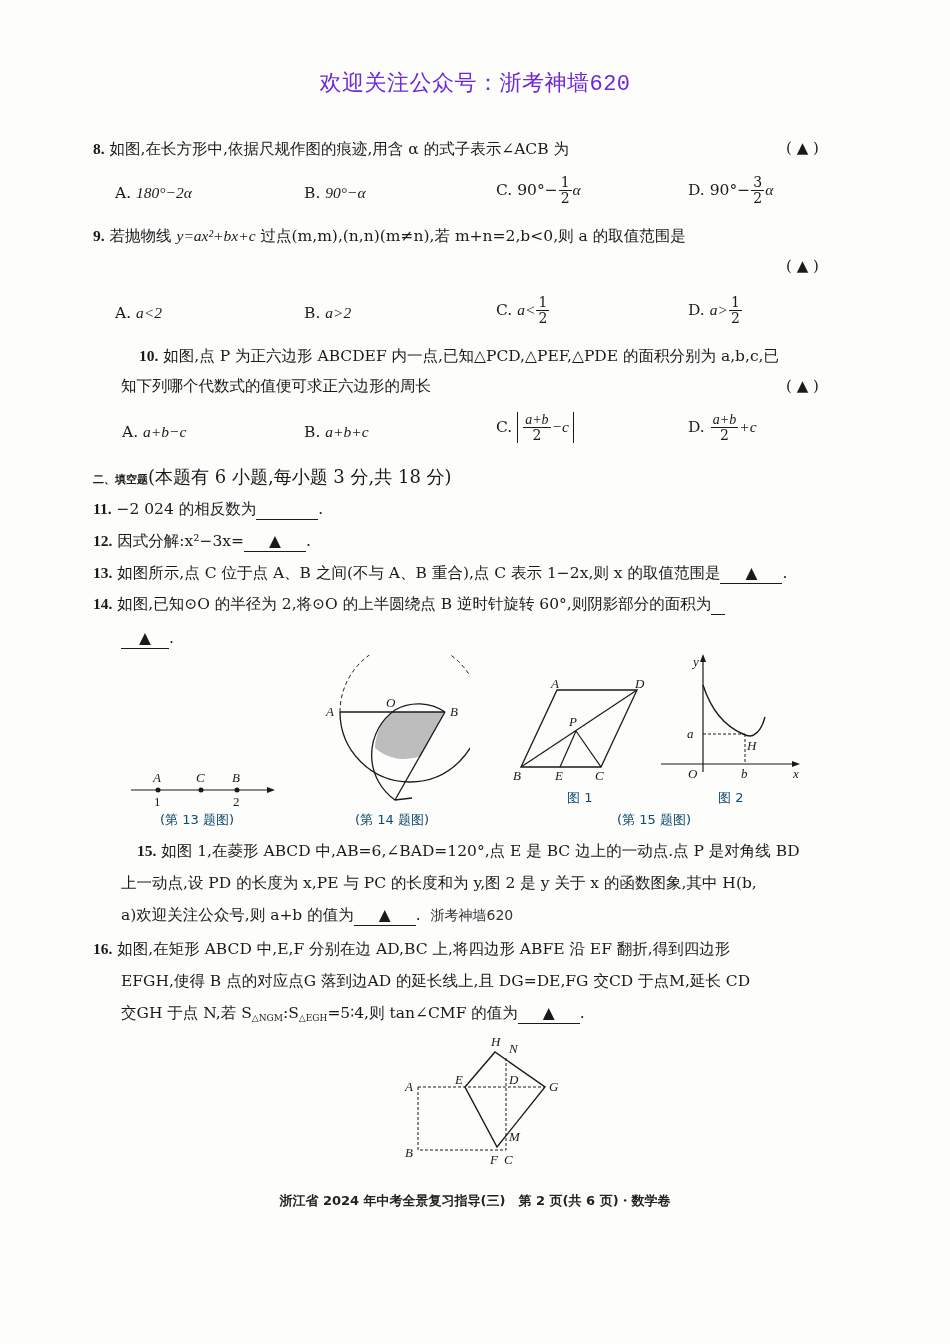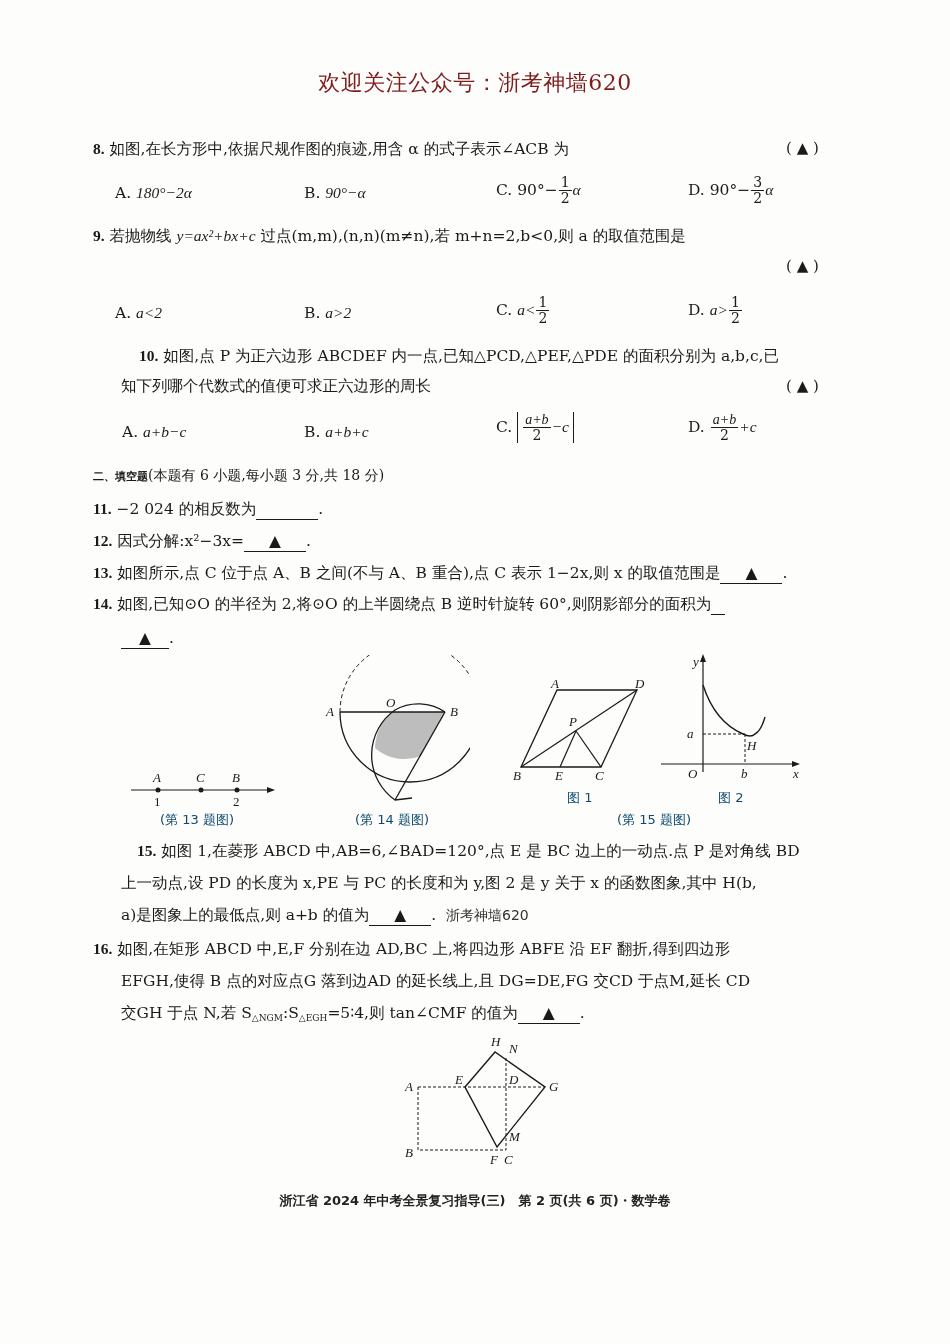--- a/index.html
+++ b/index.html
@@ -4,34 +4,34 @@
 <style>
   html, body { margin: 0; padding: 0; }
   body {
     width: 950px; height: 1344px; position: relative; overflow: hidden;
     background: #fdfdfc; color: #1a1a1a;
     font-family: "DejaVu Serif", "Liberation Serif", serif;
   }
   .abs { position: absolute; }
   .header {
     left: 0; width: 950px; top: 68px; text-align: center;
-    font-size: 22px; color: #7f1d1d; letter-spacing: 0.5px;
+    font-size: 22px; color: #6d28d9; letter-spacing: 0.5px; font-family: Liberation Mono, monospace;
   }
   .q { font-size: 15.5px; line-height: 20px; white-space: nowrap; }
   .qnum { font-weight: bold; font-family: "Liberation Serif", serif; }
   .paren { font-size: 15px; }
   .opt { font-size: 15.5px; white-space: nowrap; }
   i { font-style: italic; font-family: "Liberation Serif", serif; }
   .frac { display: inline-block; vertical-align: middle; text-align: center; font-size: 14px; line-height: 15px; margin: 0 1px; }
   .frac .n { display: block; border-bottom: 1px solid #1a1a1a; padding: 0 2px; }
   .frac .d { display: block; padding: 0 2px; }
   .absval { display: inline-block; border-left: 1.2px solid #1a1a1a; border-right: 1.2px solid #1a1a1a; padding: 0 4px; vertical-align: middle; }
   .blank { display: inline-block; border-bottom: 1px solid #1a1a1a; text-align: center; min-width: 62px; }
   .section { font-weight: bold; font-family: "DejaVu Sans", sans-serif; font-size: 11px; margin-top: 48px; }
-  .section-note { font-size: 14px; }
+  .section-note { font-size: 18px; }
   .caption { font-size: 13px; font-family: "DejaVu Sans", sans-serif; color: #0c4a6e; }
   .footer { font-size: 13px; font-family: "DejaVu Sans", sans-serif; font-weight: bold; color: #222; left: 0; width: 950px; text-align: center; top: 1192px; }
   svg text { font-family: "Liberation Serif", serif; font-style: italic; font-size: 13px; fill: #1a1a1a; }
   svg text.up { font-style: normal; }
   .sub { font-size: 9px; vertical-align: -3px; }
 </style>
 </head>
 <body>
 
 <div class="abs header">欢迎关注公众号：浙考神墙620</div>
@@ -163,21 +163,21 @@
 </svg>
 <div class="abs caption" style="left:718px;top:789px;">图 2</div>
 <div class="abs caption" style="left:617px;top:811px;">(第 15 题图)</div>
 
 <div class="abs q" style="left:93px;top:841px;margin-left:44px;">
   <span class="qnum">15.</span>
   <span>如图 1,在菱形 ABCD 中,AB=6,∠BAD=120°,点 E 是 BC 边上的一动点.点 P 是对角线 BD</span>
 </div>
 <div class="abs q" style="left:121px;top:873px;">上一动点,设 PD 的长度为 x,PE 与 PC 的长度和为 y,图 2 是 y 关于 x 的函数图象,其中 H(b,</div>
 <div class="abs q" style="left:121px;top:905px;">
-  <span>a)是图象上的最低点,则 a+b 的值为</span><span class="blank"><span>▲</span></span><span>.</span>&nbsp;&nbsp;<span style="font-family:'DejaVu Sans',sans-serif;font-size:14px;color:#333">浙考神墙620</span>
+  <span>a)欢迎关注公众号,则 a+b 的值为</span><span class="blank"><span>▲</span></span><span>.</span>&nbsp;&nbsp;<span style="font-family:'DejaVu Sans',sans-serif;font-size:14px;color:#333">浙考神墙620</span>
 </div>
 
 <div class="abs q" style="left:93px;top:939px;">
   <span class="qnum">16.</span>
   <span>如图,在矩形 ABCD 中,E,F 分别在边 AD,BC 上,将四边形 ABFE 沿 EF 翻折,得到四边形</span>
 </div>
 <div class="abs q" style="left:121px;top:971px;">EFGH,使得 B 点的对应点G 落到边AD 的延长线上,且 DG=DE,FG 交CD 于点M,延长 CD</div>
 <div class="abs q" style="left:121px;top:1003px;">
   <span>交GH 于点 N,若 S</span><span class="sub">△NGM</span><span>:S</span><span class="sub">△EGH</span><span>=5∶4,则 tan∠CMF 的值为</span><span class="blank"><span>▲</span></span><span>.</span>
 </div>

